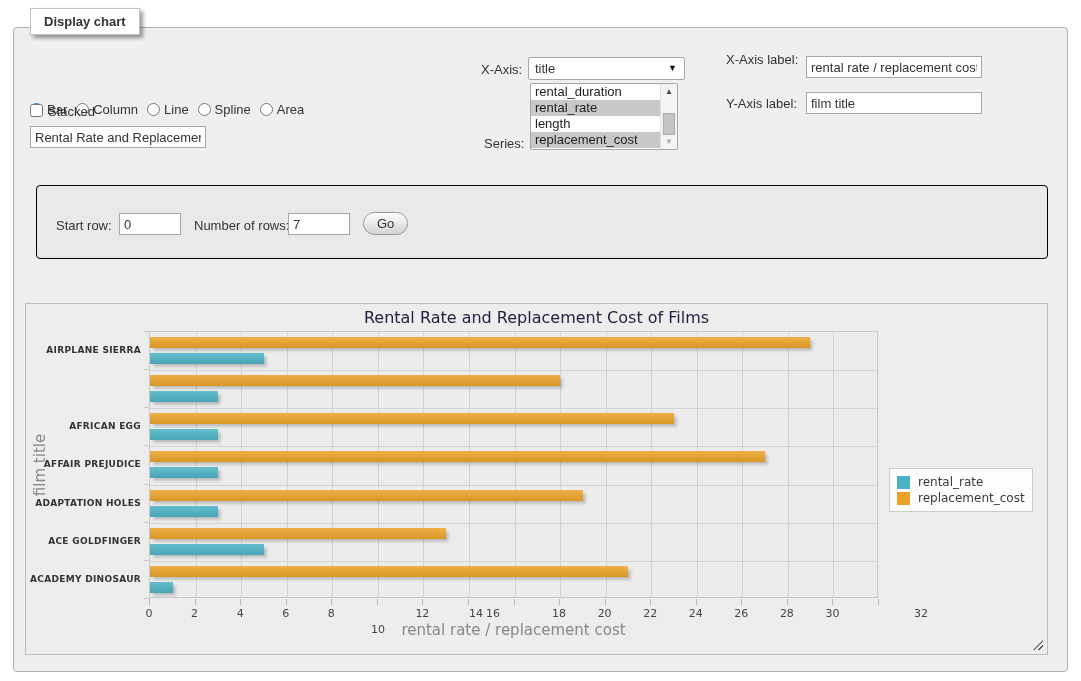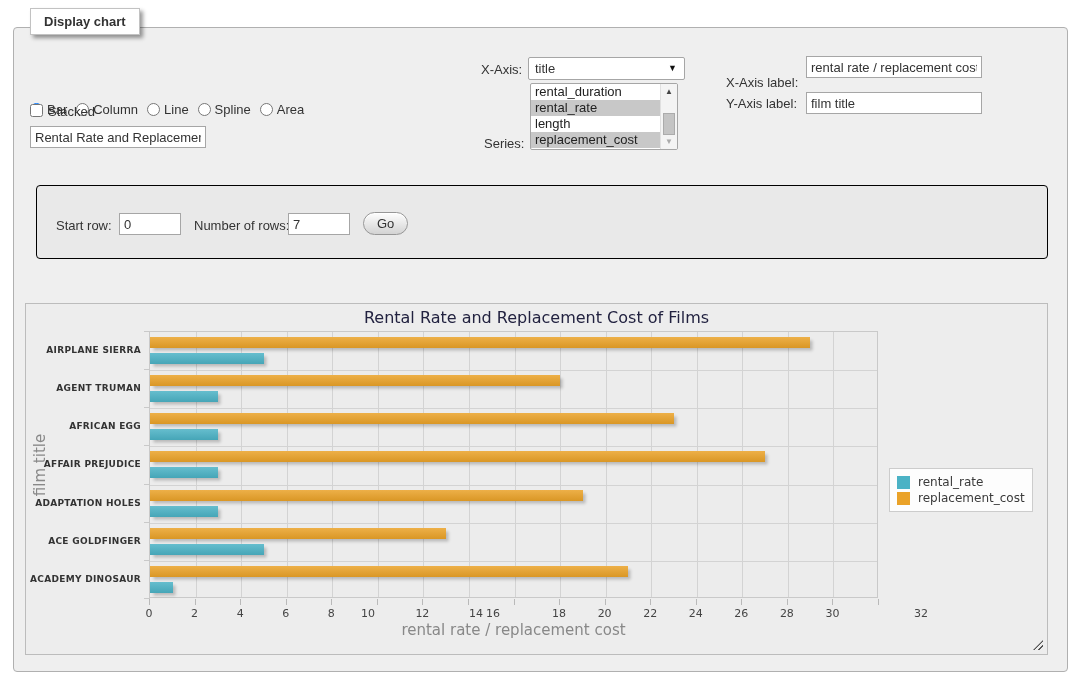--- a/index.html
+++ b/index.html
@@ -37,21 +37,21 @@
     background:#fff; border:1px solid #a6a6a6; border-radius:2px; overflow:hidden; }
   .listbox .opt { height:16px; line-height:16px; font-size:13px; color:#222;
     padding-left:4px; margin-right:17px; white-space:nowrap; }
   .listbox .opt.sel { background:#c8c8c8; }
   .scrollbar { position:absolute; right:0; top:0; bottom:0; width:17px; background:#f4f4f4; border-left:1px solid #e0e0e0; }
   .sb-btn { position:absolute; left:0; width:16px; height:15px; text-align:center; font-size:8px; line-height:15px; color:#444; }
   .sb-up { top:0; }
   .sb-down { bottom:0; color:#aaa; }
   .sb-thumb { position:absolute; left:2px; width:12px; top:29px; height:22px; background:#c4c4c4; border:1px solid #ababab; }
 
-  .xlab-lbl { position:absolute; left:726px; top:75px; }
+  .xlab-lbl { position:absolute; left:726px; top:52px; }
   .xlab-input { position:absolute; left:806px; top:56px; width:176px; }
   .ylab-lbl { position:absolute; left:726px; top:96px; }
   .ylab-input { position:absolute; left:806px; top:92px; width:176px; }
 
   
   .rows-box { position:absolute; left:36px; top:185px; width:1012px; height:74px;
     background:#e9e9e9; border:1px solid #000000; border-radius:4px; }
   .startrow-lbl { position:absolute; left:19px; top:32px; }
   .startrow-input { position:absolute; left:82px; top:27px; width:62px; }
   .numrows-lbl { position:absolute; left:157px; top:32px; }
@@ -162,21 +162,20 @@
     <button class="go-btn">Go</button>
   </div>
 
   <div class="chart">
     <div class="chart-title">Rental Rate and Replacement Cost of Films</div>
     <div class="y-axis-title">
       <span>film title</span>
     </div>
     <div class="cat-labels" id="catLabels">
         <div class="cat-label" style="top: 0px; height: 38.1429px;">AIRPLANE SIERRA</div>
-        <div class="cat-label" style="top: 38.1429px; height: 38.1429px;">AGENT TRUMAN</div>
         <div class="cat-label" style="top: 76.2857px; height: 38.1429px;">AFRICAN EGG</div>
         <div class="cat-label" style="top: 114.429px; height: 38.1429px;">AFFAIR PREJUDICE</div>
         <div class="cat-label" style="top: 190.714px; height: 38.1429px;">ACE GOLDFINGER</div>
         <div class="cat-label" style="top: 152.571px; height: 38.1429px;">ADAPTATION HOLES</div>
         <div class="cat-label" style="top: 228.857px; height: 38.1429px;">ACADEMY DINOSAUR</div>
       </div>
     <div class="plot" id="plot">
         <div class="gridline-v" style="left: 45.5625px;"></div>
         <div class="gridline-v" style="left: 91.125px;"></div>
         <div class="gridline-v" style="left: 136.688px;"></div>
@@ -226,21 +225,21 @@
         <div class="xtick-label" style="left: 108px;">0</div>
         <div class="xtick" style="left: 168.562px;"></div>
         <div class="xtick-label" style="left: 153.562px;">2</div>
         <div class="xtick" style="left: 214.125px;"></div>
         <div class="xtick-label" style="left: 199.125px;">4</div>
         <div class="xtick" style="left: 259.688px;"></div>
         <div class="xtick-label" style="left: 244.688px;">6</div>
         <div class="xtick" style="left: 305.25px;"></div>
         <div class="xtick-label" style="left: 290.25px;">8</div>
         <div class="xtick" style="left: 350.812px;"></div>
-        <div class="xtick-label" style="left: 327px;">10</div>
+        <div class="xtick-label" style="left: 337px; margin-top: 16px;">10</div>
         <div class="xtick" style="left: 396.375px;"></div>
         <div class="xtick-label" style="left: 381.375px;">12</div>
         <div class="xtick" style="left: 441.938px;"></div>
         <div class="xtick-label" style="left: 426.938px; text-align: right;">14</div>
         <div class="xtick" style="left: 487.5px;"></div>
         <div class="xtick-label" style="left: 452px;">16</div>
         <div class="xtick" style="left: 533.062px;"></div>
         <div class="xtick-label" style="left: 518.062px;">18</div>
         <div class="xtick" style="left: 578.625px;"></div>
         <div class="xtick-label" style="left: 563.625px;">20</div>

